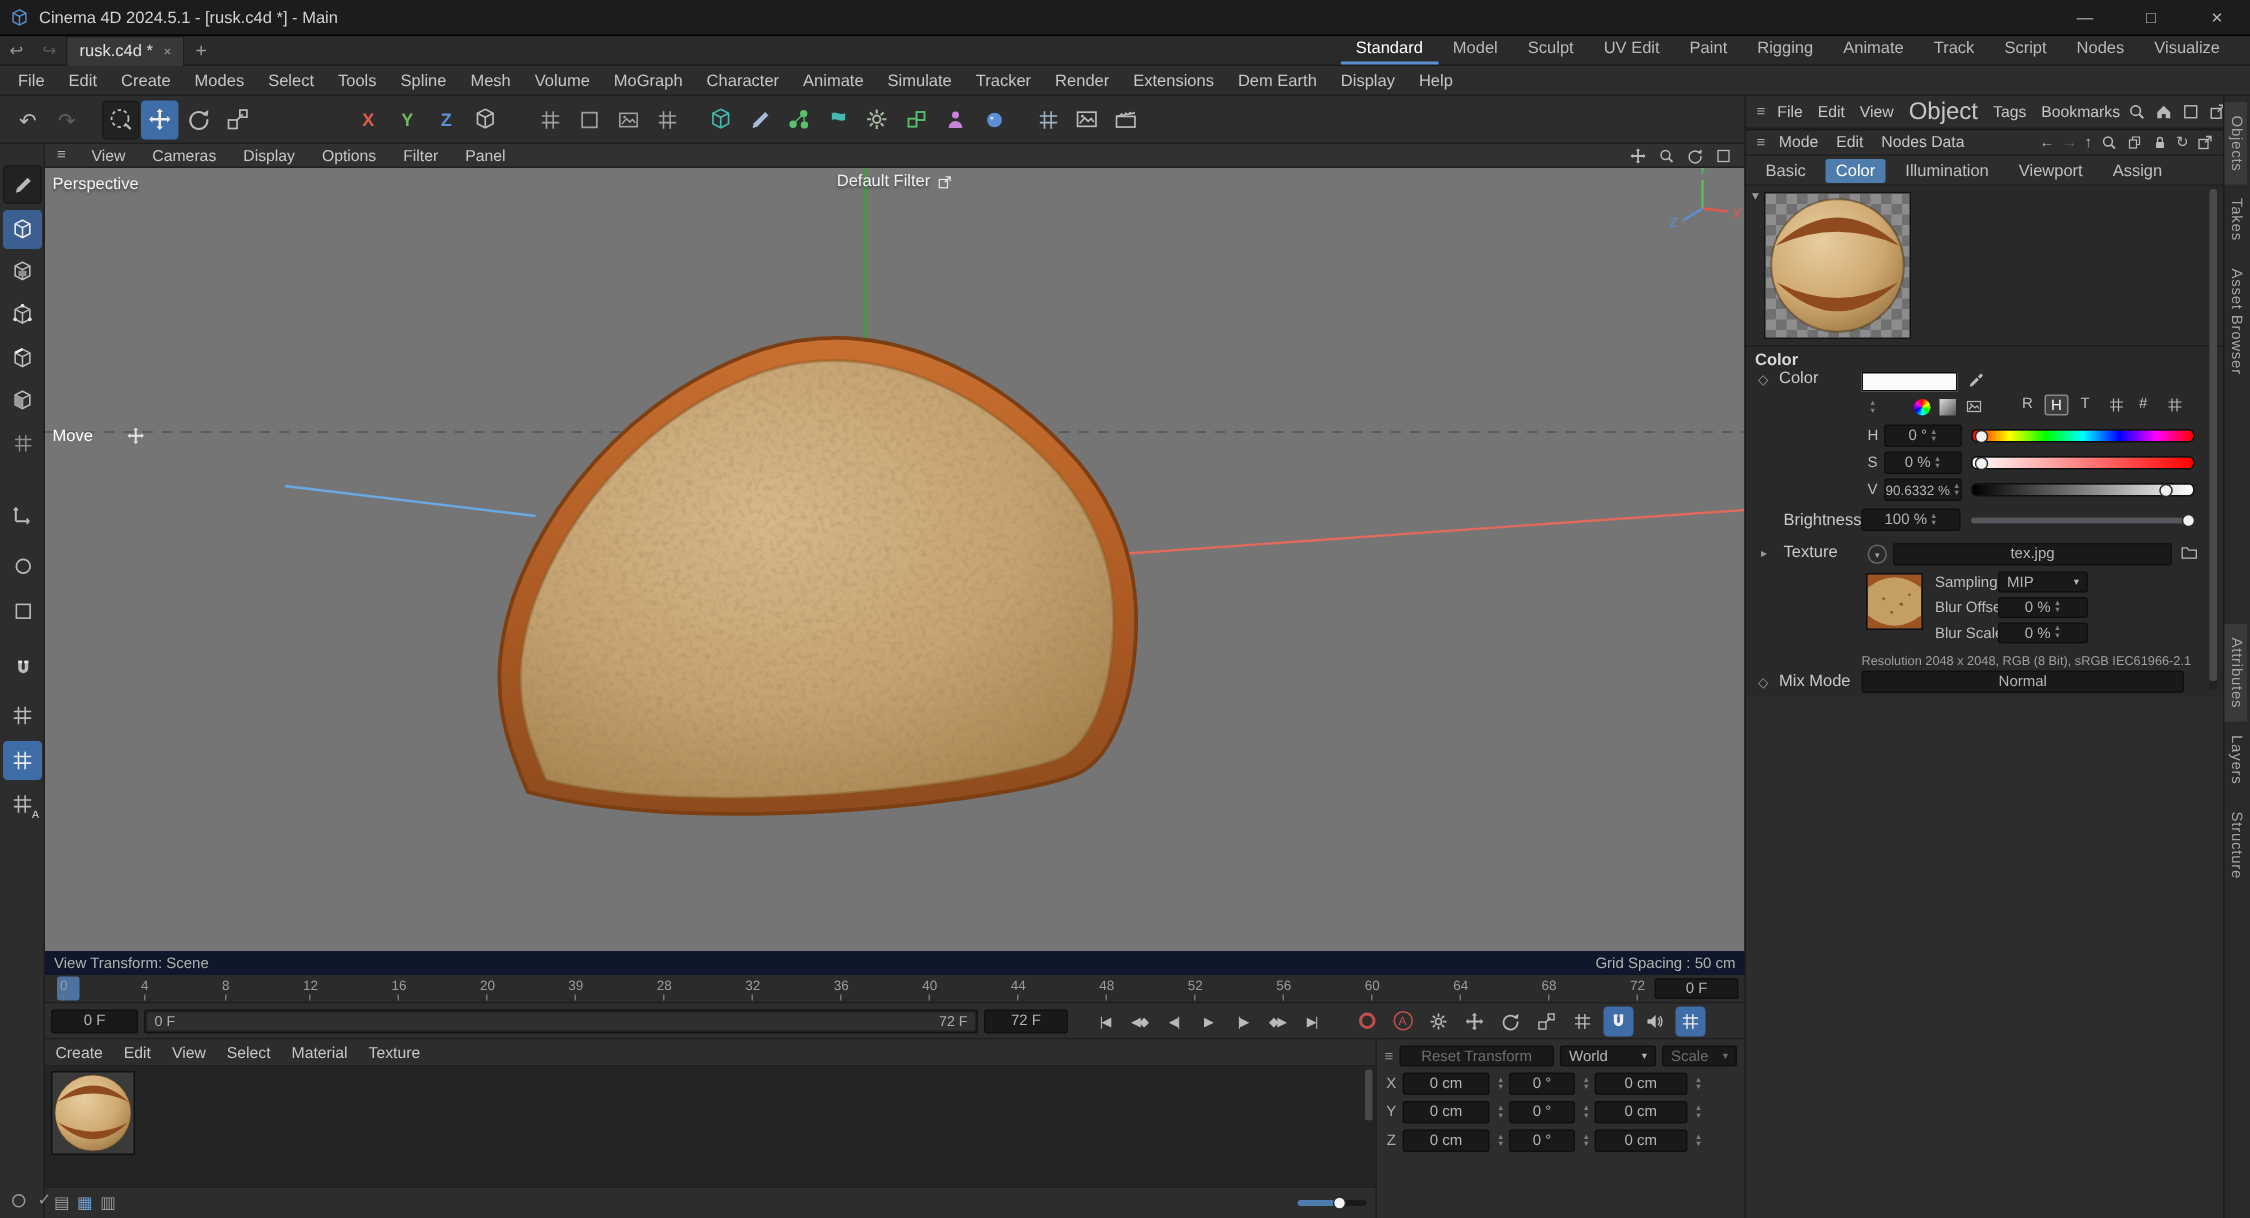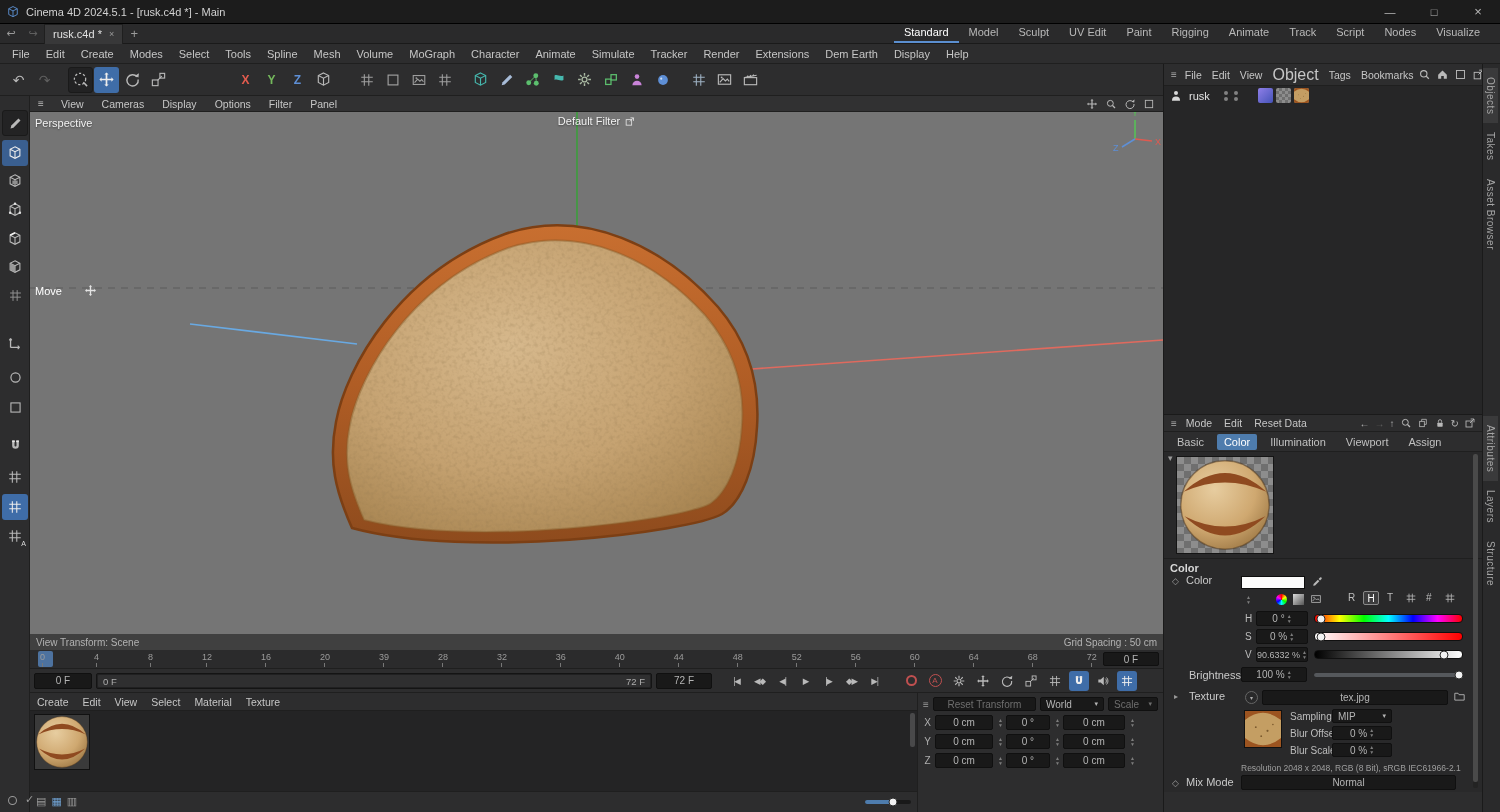--- a/index.html
+++ b/index.html
@@ -488,21 +488,21 @@
           </svg>
       </div>
       <div class="abs row" style="left:5px;top:172px;gap:22px">
         <span style="color:#fff;font-size:11px">Move</span>
         <svg width="13" height="13" viewBox="0 0 18 18" style="color:#e4e4e4">
             <use href="#s-move"></use>
           </svg>
       </div>
     </div>
 
-    <div class="row" style="height:16px;background:#404040;font-size:10px;color:#b2b2b2;padding:0 6px">
+    <div class="row" style="height:16px;background:#0f172a;font-size:10px;color:#b2b2b2;padding:0 6px">
       <span>View Transform: Scene</span>
       <span style="margin-left:auto">Grid Spacing : 50 cm</span>
     </div>
   </div>
 
   <div class="abs" style="left:30px;top:650px;width:1133px;height:19px;background:#2b2b2c;border-bottom:1px solid #1f1f1f">
     <div class="abs" style="left:8px;top:1px;width:15px;height:16px;background:rgba(86,133,189,.8);border-radius:2px;z-index:0"></div>
     <div class="abs" style="left:10px;right:66px;top:0;bottom:0;display:flex;justify-content:space-between;z-index:1">
 
     <div class="tick">
@@ -807,53 +807,28 @@
             <use href="#s-home"></use>
           </svg>
         <svg class="ic" width="13" height="13" viewBox="0 0 18 18">
             <use href="#s-square"></use>
           </svg>
         <svg class="ic" width="13" height="13" viewBox="0 0 18 18">
             <use href="#s-extern"></use>
           </svg>
       </div>
     </div>
-    <div style="height:328px;background:#262627;position:relative">
-      <div class="row" style="height:19px;padding:2px 5px;gap:6px">
-        <svg width="14" height="14" viewBox="0 0 18 18" style="color:#d8d8d8">
-            <use href="#s-person"></use>
-          </svg>
-        <span style="font-size:11px;color:#e2e2e2">rusk</span>
-        <span class="dotcol" style="margin-left:8px">
-            <i class="dot"></i>
-            <i class="dot"></i>
-          </span>
-        <span class="dotcol">
-            <i class="dot"></i>
-            <i class="dot"></i>
-          </span>
-        <div class="row" style="gap:3px;margin-left:14px">
-          <div class="tag" style="background:linear-gradient(135deg,#8f7fe8,#4553b8)"></div>
-          <div class="tag checker" style="background-size:6px 6px;background-position:0 0,3px 3px"></div>
-          <div class="tag">
-              <svg width="15" height="15" viewBox="0 0 40 40">
-                <use href="#s-breadtex"></use>
-              </svg>
-            </div>
-        </div>
-      </div>
-    </div>
 
     <div class="row" style="height:18px;border-top:1px solid #1a1a1a;border-bottom:1px solid #1f1f1f;padding:0 4px">
       <span style="font-size:10px;color:#aaa;padding:0 3px">≡</span>
       <div class="row">
 
       <div class="mi" style="padding:0 6px;font-size:10.5px"><span>Mode</span></div>
           <div class="mi" style="padding:0 6px;font-size:10.5px"><span>Edit</span></div>
-          <div class="mi" style="padding:0 6px;font-size:10.5px"><span>Reset Data</span></div>
+          <div class="mi" style="padding:0 6px;font-size:10.5px"><span>Nodes Data</span></div>
         </div>
       <div class="row" style="margin-left:auto;gap:5px;padding-right:2px;font-size:10px">
         <span style="color:#b5b5b5">←</span>
         <span style="color:#5f5f5f">→</span>
         <span style="color:#b5b5b5">↑</span>
         <svg class="ic" width="12" height="12" viewBox="0 0 18 18">
             <use href="#s-search"></use>
           </svg>
         <svg class="ic" width="12" height="12" viewBox="0 0 18 18">
             <use href="#s-copy"></use>

